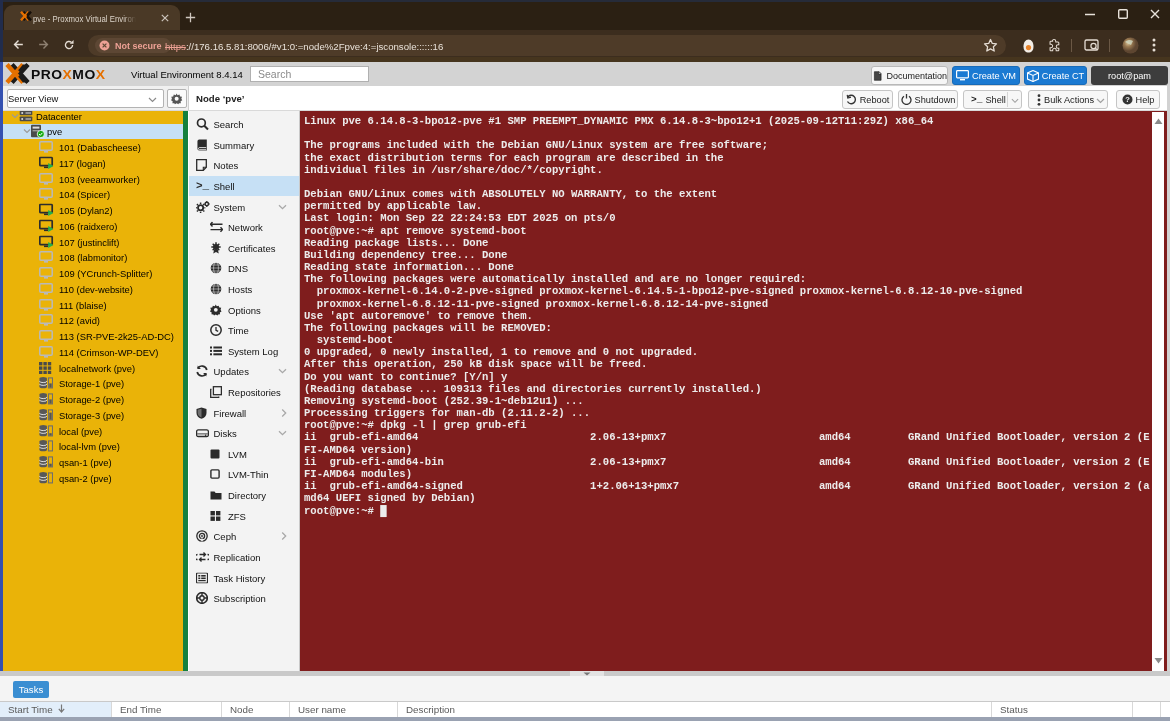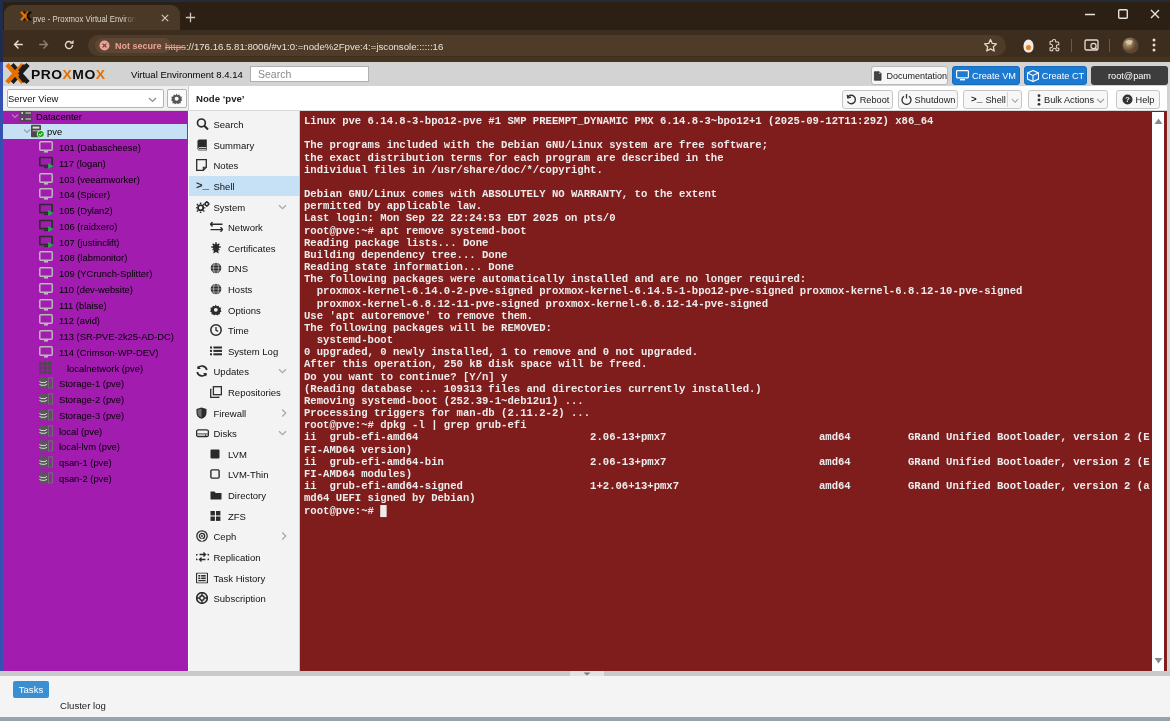--- a/index.html
+++ b/index.html
@@ -23,21 +23,21 @@
 #row2left{left:0;top:0;width:189px;height:24px;background:#f0f0f0;border-right:1px solid #cfcfcf}
 .btnblue{position:absolute;top:66px;height:19px;background:#1b7ad2;border:1px solid #176bb9;border-radius:3px;
  color:#fff;font-size:9.2px;display:flex;align-items:center;justify-content:center;gap:3px;white-space:nowrap}
 .btngrey{position:absolute;top:66px;height:19px;background:#f6f6f6;border:1px solid #b9b9b9;border-radius:3px;
  color:#1a1a1a;font-size:9.0px;display:flex;align-items:center;justify-content:center;gap:3px;white-space:nowrap}
 .tbtn{position:absolute;top:90px;height:19px;background:#f7f7f7;border:1px solid #c5c5c5;border-radius:3px;
  color:#1a1a1a;font-size:9.2px;display:flex;align-items:center;justify-content:center;gap:3px;white-space:nowrap}
 
 #bluestrip{left:0;top:62px;width:3px;height:656px;background:#3450b0}
 #navyedge{left:0;top:0;width:3px;height:62px;background:#212c4c}
-#tree{left:3px;top:111px;width:185px;height:560px;background:#a21caf;border-right:1px solid #15803d;overflow:hidden}
+#tree{left:3px;top:111px;width:185px;height:560px;background:#eab308;border-right:5px solid #15803d;overflow:hidden}
 #menu{left:189px;top:111px;width:111px;height:560px;background:#f3f3f3;border-right:1px solid #c9c9c9;overflow:hidden}
 #term{left:300px;top:111px;width:867px;height:561px;background:#7f1d1d}
 #greyright{left:1167px;top:86px;width:3px;height:632px;background:#d2d2d2}
 #termtext{left:4px;top:4px;font:bold 10.6px/12.17px "Liberation Mono",monospace;color:#ececec;white-space:pre}
 #scroll{left:852px;top:1px;width:12px;height:559px;background:#fff}
 
 .trow{position:relative;height:15.75px;white-space:nowrap;font-size:9.4px;color:#000}
 .trow .ic{position:absolute;top:50%;transform:translateY(-50%)}
 .trow .lb{position:absolute;top:50%;transform:translateY(-50%)}
 .caret{position:absolute;top:50%;transform:translateY(-50%);color:#8f8f8f;font-size:10px}
@@ -402,21 +402,21 @@
             <rect x="4.4" y="0.0" width="3.4" height="3.4" fill="#4a4a4a"></rect>
             <rect x="8.8" y="0.0" width="3.4" height="3.4" fill="#4a4a4a"></rect>
             <rect x="0.0" y="4.4" width="3.4" height="3.4" fill="#4a4a4a"></rect>
             <rect x="4.4" y="4.4" width="3.4" height="3.4" fill="#4a4a4a"></rect>
             <rect x="8.8" y="4.4" width="3.4" height="3.4" fill="#4a4a4a"></rect>
             <rect x="0.0" y="8.8" width="3.4" height="3.4" fill="#4a4a4a"></rect>
             <rect x="4.4" y="8.8" width="3.4" height="3.4" fill="#4a4a4a"></rect>
             <rect x="8.8" y="8.8" width="3.4" height="3.4" fill="#4a4a4a"></rect>
           </svg>
         </span>
-        <span class="lb" style="left:64px">localnetwork (pve)</span>
+        <span class="lb" style="left:56px">localnetwork (pve)</span>
       </div>
 <div class="trow" style="">
         <span class="ic" style="left:36px">
           <svg style="" width="14" height="13" viewBox="0 0 14 13">
             <ellipse cx="4.2" cy="2.1" rx="3.7" ry="1.5" fill="#585858"></ellipse>
             <rect x="0.5" y="2.1" width="7.4" height="8.2" fill="#585858"></rect>
             <ellipse cx="4.2" cy="10.3" rx="3.7" ry="1.5" fill="#585858"></ellipse>
             <path d="M0.5 4.6 a3.7 1.5 0 0 0 7.4 0" fill="none" stroke="#e9e9e9" stroke-width="0.9"></path>
             <path d="M0.5 7.4 a3.7 1.5 0 0 0 7.4 0" fill="none" stroke="#e9e9e9" stroke-width="0.9"></path>
             <rect x="9.5" y="1.4" width="4" height="10" fill="none" stroke="#6e6e6e" stroke-width="1.1"></rect>
@@ -814,13 +814,26 @@
   </div>
 <div class="abs" id="splitter">
     <div class="abs" style="left:570px;top:0;width:34px;height:5px;background:#e2e2e2"></div>
     <svg class="abs" style="left:583px;top:0.5px" width="8" height="4" viewBox="0 0 8 4">
       <path d="M0.5 0.5 L4 3.5 L7.5 0.5 Z" fill="#777"></path>
     </svg>
   </div>
 <div class="abs" id="bottom">
     <div class="abs" style="left:13px;top:4.5px;width:36px;height:17px;background:#3a8ed2;border-radius:2px;color:#fff;font-size:9.6px;display:flex;align-items:center;justify-content:center">Tasks</div>
     <div class="abs" style="left:60px;top:24px;font-size:9.6px;color:#222">Cluster log</div>
+    <div class="abs" id="thead">
+      <div class="hc" style="left:0;width:112px;background:#e2eefa">Start Time<svg style="display:inline-block;margin-left:5px" width="7" height="9" viewBox="0 0 7 9">
+          <path d="M3.5 0.5 V7" stroke="#777" stroke-width="1.2"></path>
+          <path d="M0.8 4.8 L3.5 8 L6.2 4.8" fill="none" stroke="#777" stroke-width="1.2"></path>
+        </svg></div>
+      <div class="hc" style="left:112px;width:110px">End Time</div>
+      <div class="hc" style="left:222px;width:68px">Node</div>
+      <div class="hc" style="left:290px;width:108px">User name</div>
+      <div class="hc" style="left:398px;width:594px">Description</div>
+      <div class="hc" style="left:992px;width:141px">Status</div>
+      <div class="hc" style="left:1133px;width:28px"></div>
+      <div class="hc" style="left:1161px;width:6px;border-right:none"></div>
+    </div>
   </div>
 <div class="abs" id="bstrip"></div>
 </body></html>

